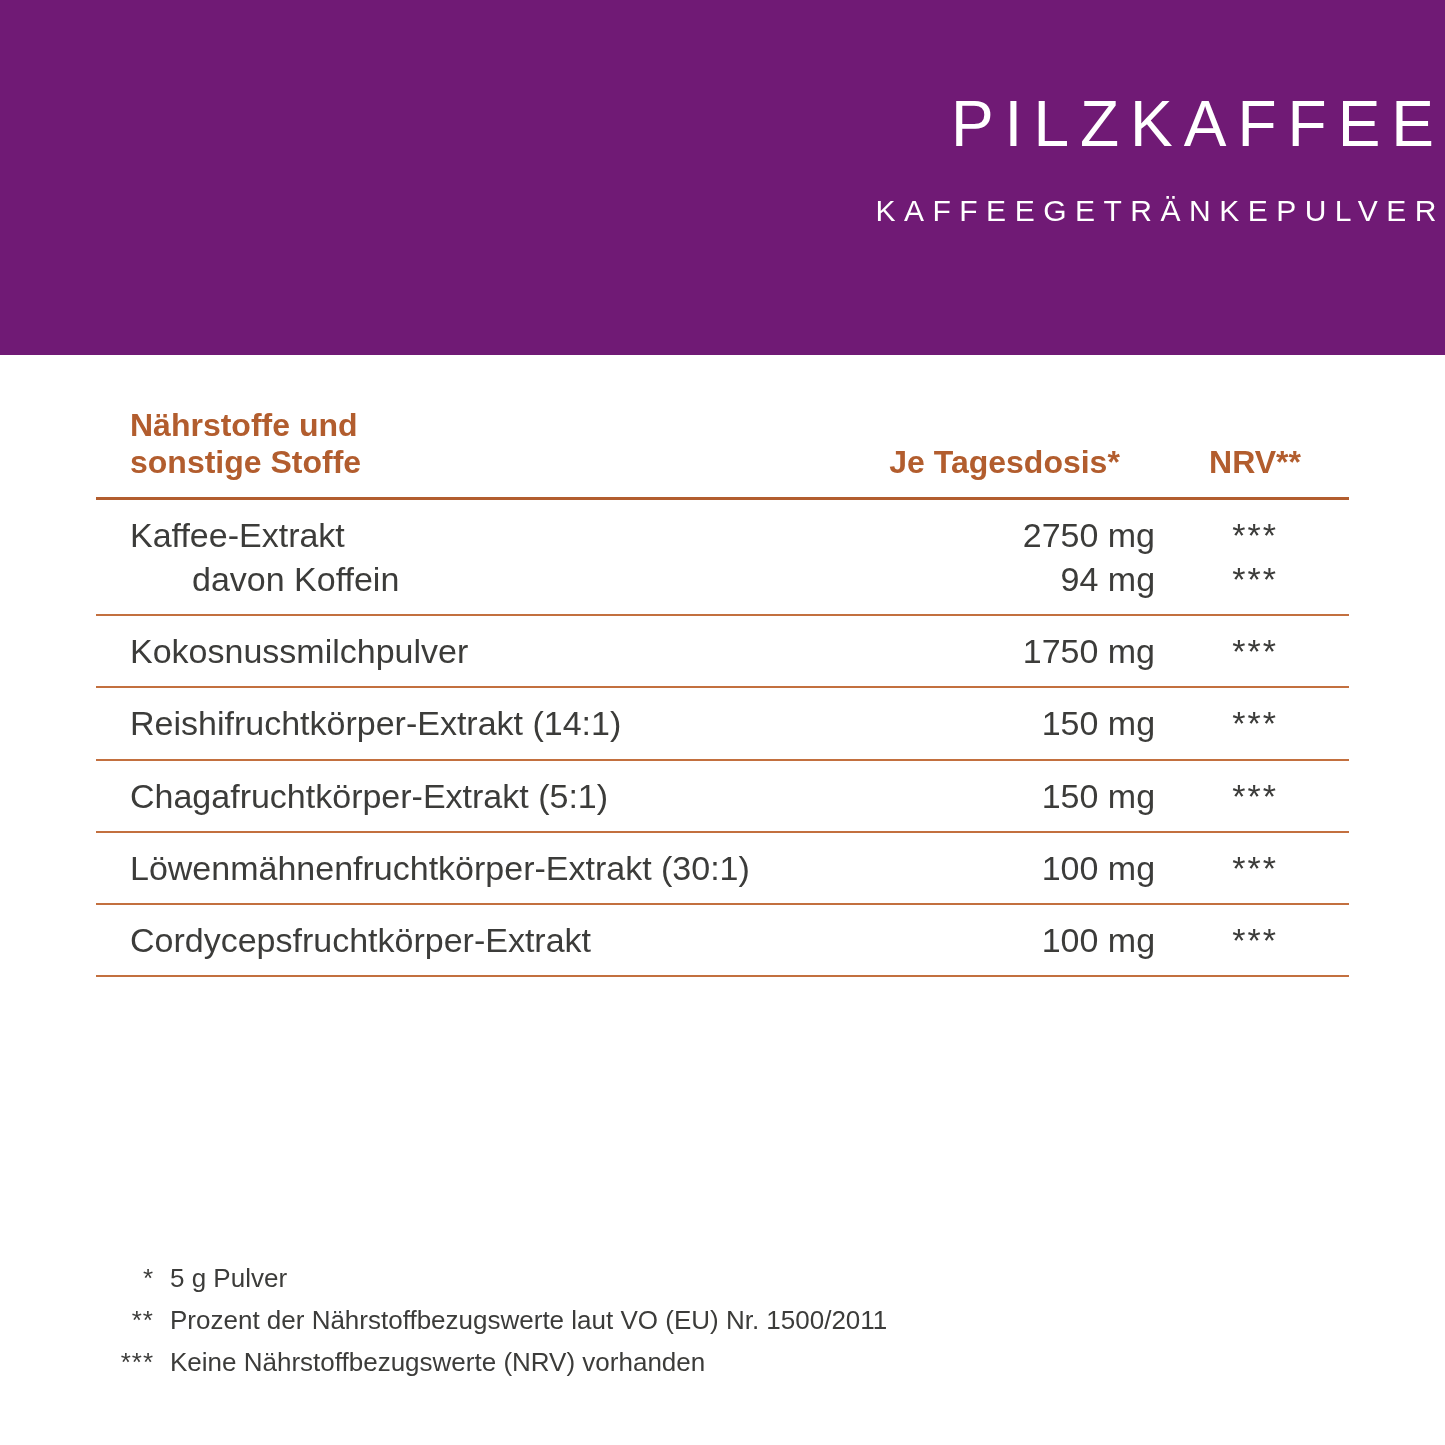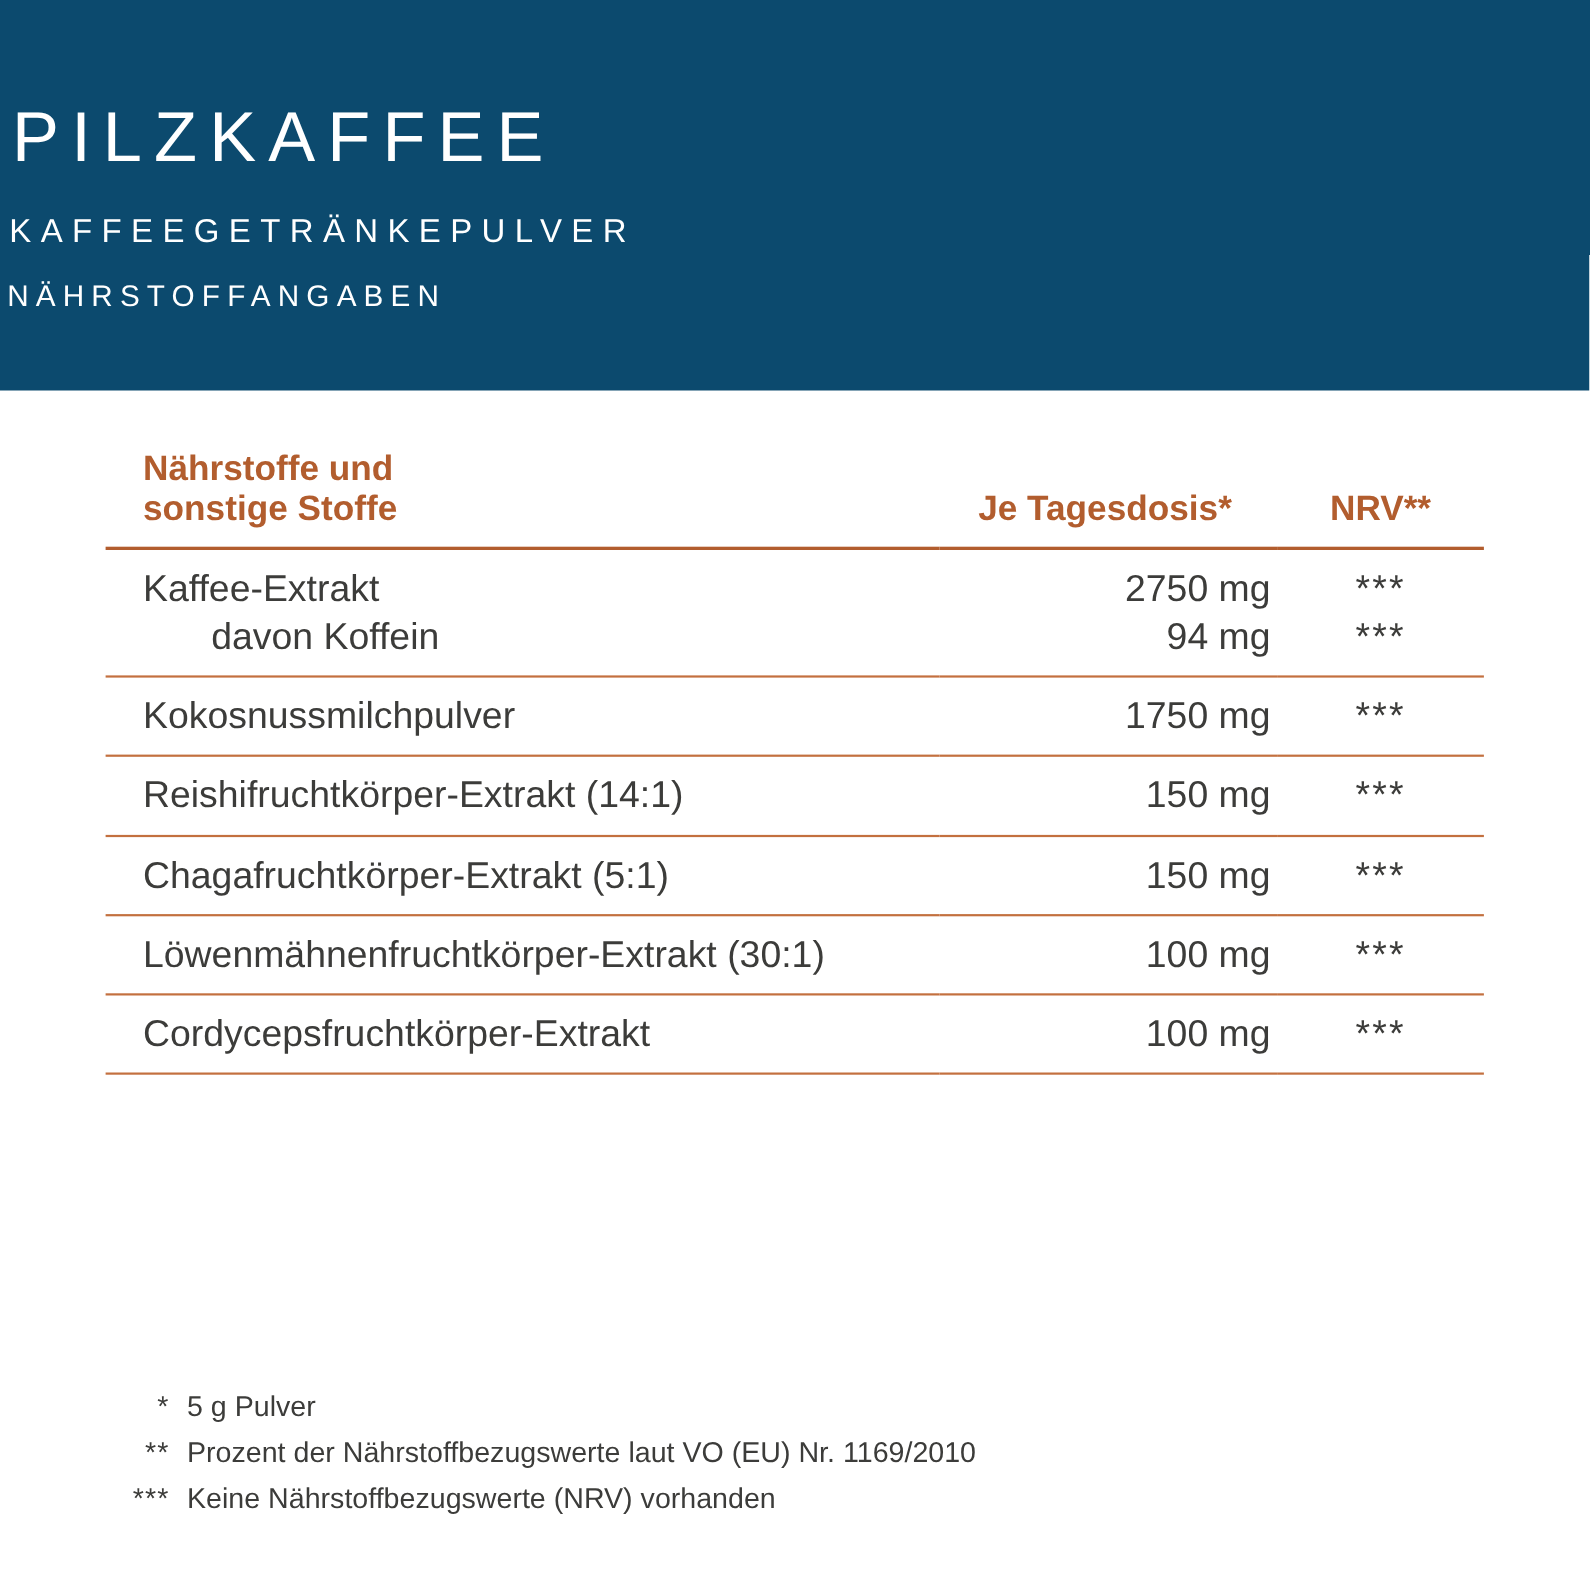--- a/index.html
+++ b/index.html
@@ -17,27 +17,27 @@
 
   .page {
     position: relative;
     width: 1445px;
     height: 1445px;
     box-sizing: border-box;
   }
 
   
   .banner {
-    background: #0c4a6e;
+    background: #701a75;
     height: 355px;
     width: 100%;
     box-sizing: border-box;
     display: flex;
     flex-direction: column;
-    align-items: flex-start;
+    align-items: flex-end;
     justify-content: flex-start;
     padding-top: 92px;
   }
   .banner-title {
     color: #ffffff;
     font-size: 64px;
     font-weight: 400;
     letter-spacing: 11px;
     line-height: 1;
     text-indent: 11px;
@@ -162,21 +162,20 @@
   }
 </style>
 </head>
 <body>
 
 <div class="page">
 
   <div class="banner">
     <div class="banner-title">PILZKAFFEE</div>
     <div class="banner-subtitle">KAFFEEGETRÄNKEPULVER</div>
-    <div class="banner-subsubtitle">NÄHRSTOFFANGABEN</div>
   </div>
 
   <div class="table-wrap">
     <table class="nutrition">
       <colgroup>
         <col class="c-name">
         <col class="c-dose">
         <col class="c-nrv">
       </colgroup>
       <thead>
@@ -229,21 +228,21 @@
     </table>
   </div>
 
   <div class="footnotes">
     <div class="fn-row">
       <span class="fn-mark">*</span>
       <span class="fn-text">5 g Pulver</span>
     </div>
     <div class="fn-row">
       <span class="fn-mark">**</span>
-      <span class="fn-text">Prozent der Nährstoffbezugswerte laut VO (EU) Nr. 1169/2010</span>
+      <span class="fn-text">Prozent der Nährstoffbezugswerte laut VO (EU) Nr. 1500/2011</span>
     </div>
     <div class="fn-row">
       <span class="fn-mark">***</span>
       <span class="fn-text">Keine Nährstoffbezugswerte (NRV) vorhanden</span>
     </div>
   </div>
 
 </div>
 
 </body></html>

